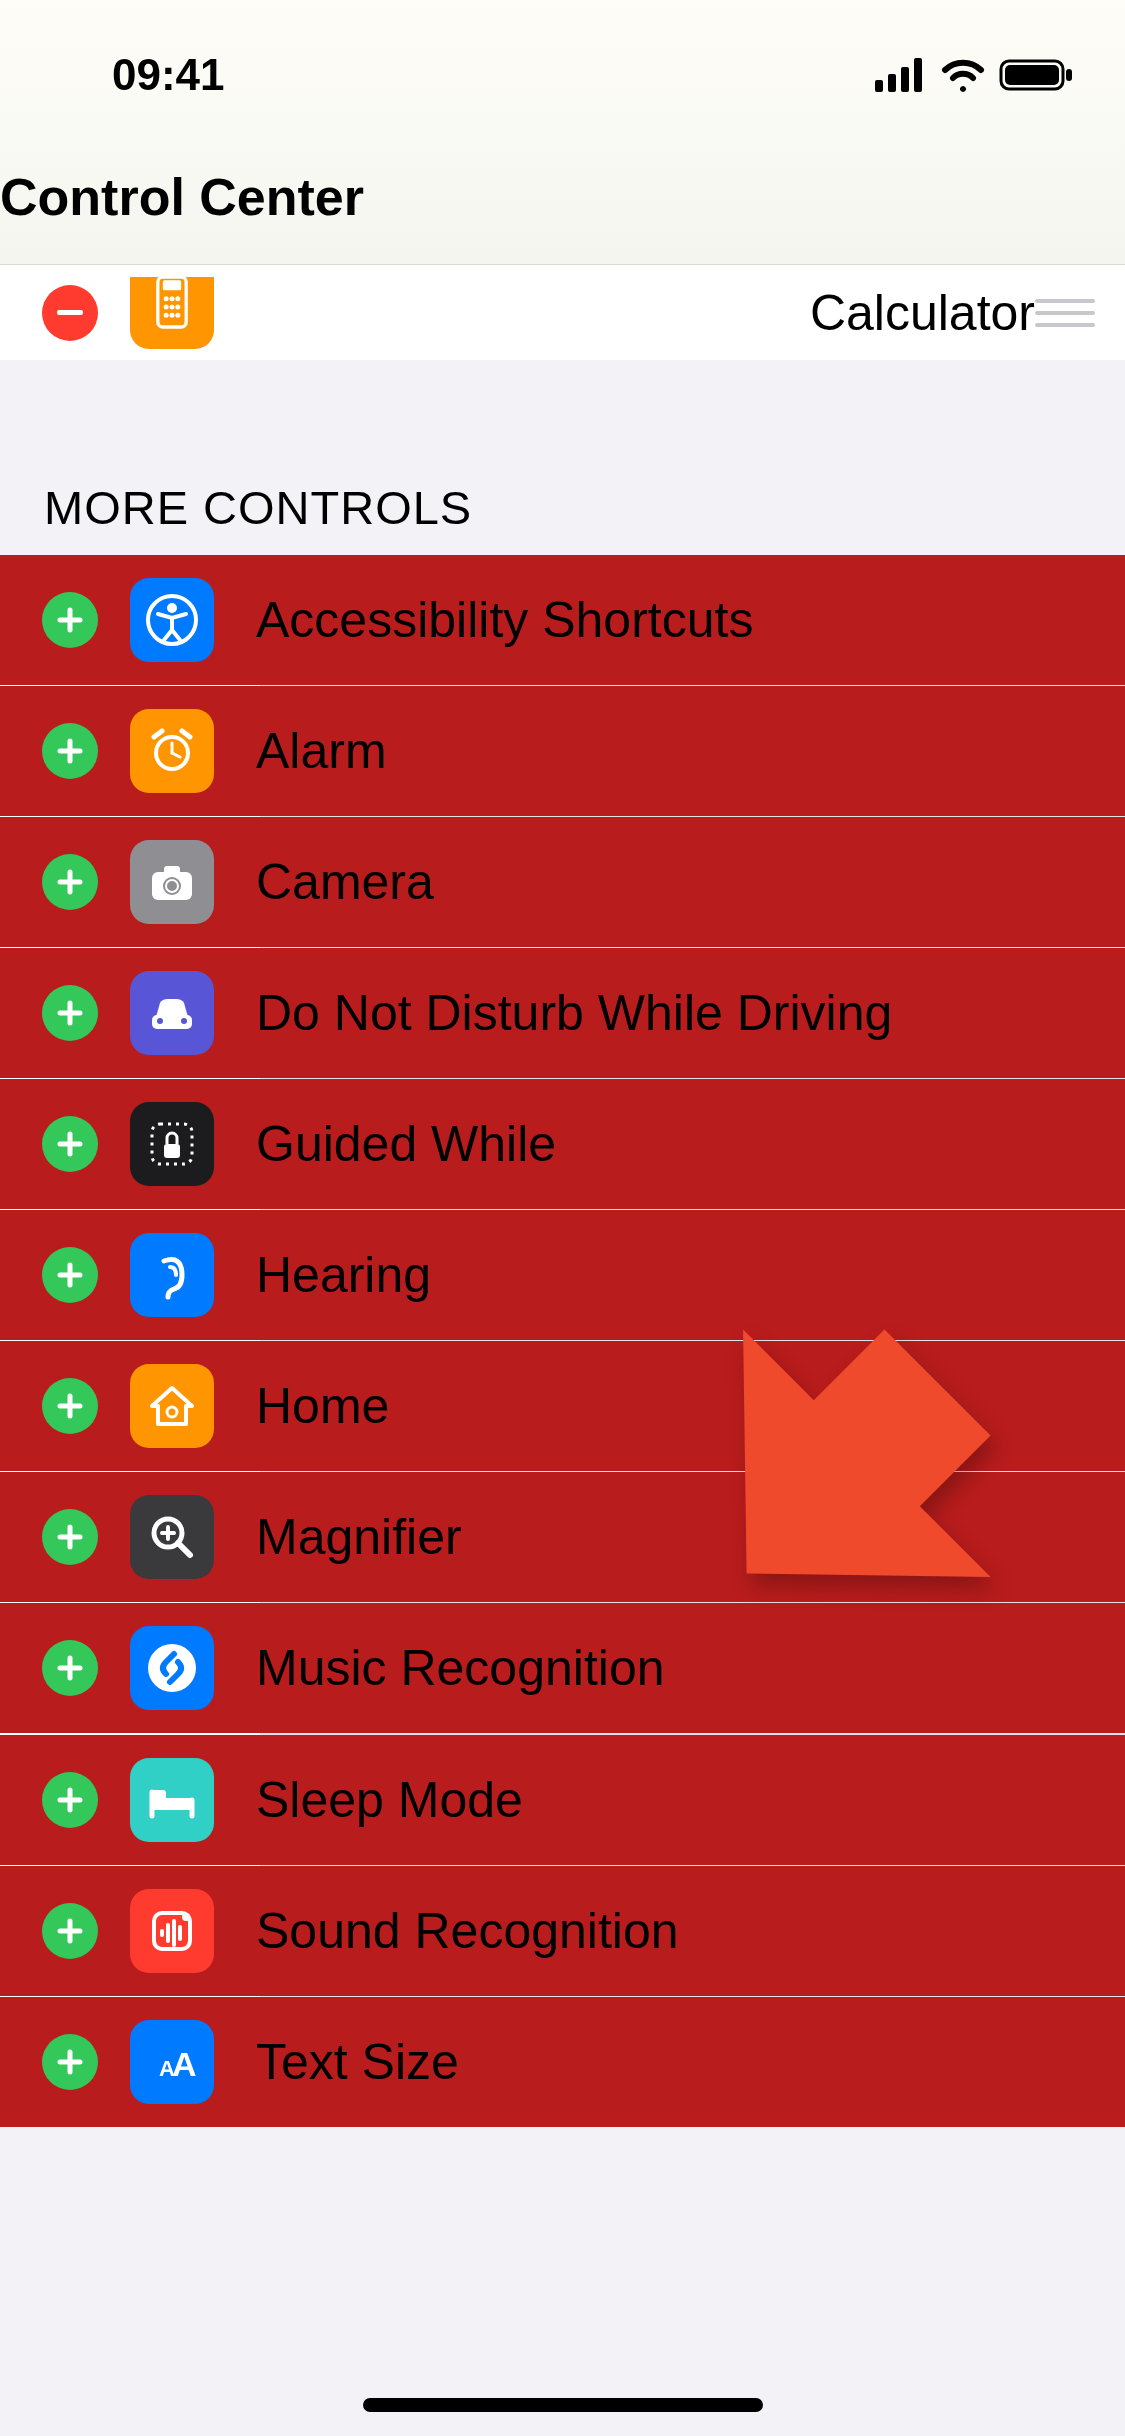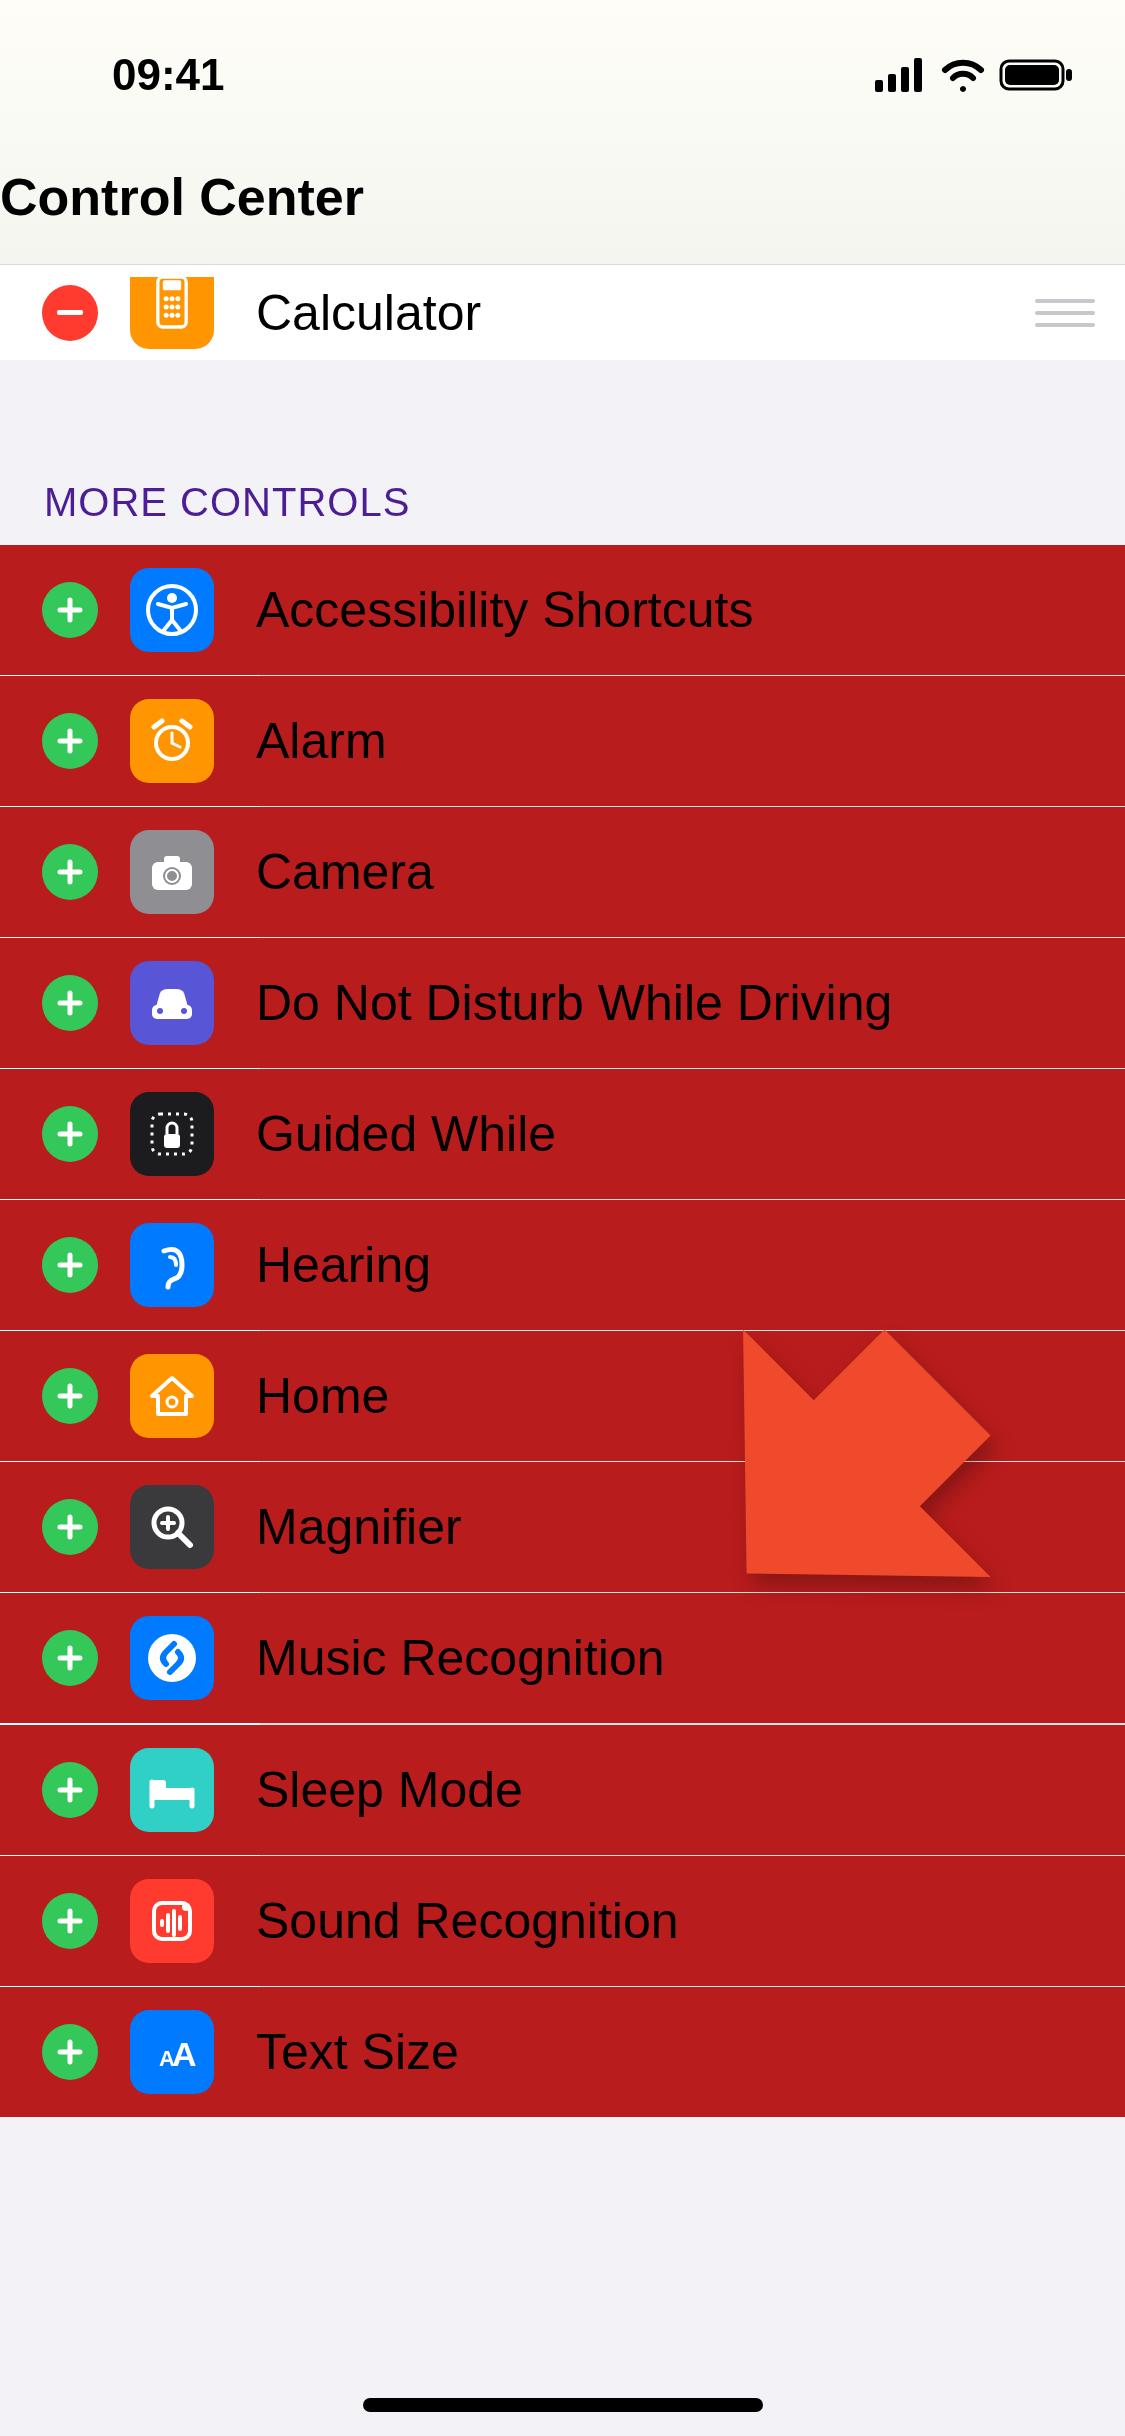--- a/index.html
+++ b/index.html
@@ -122,22 +122,22 @@
       gap: 8px;
       cursor: grab;
     }
     .reorder-handle span {
       height: 4px;
       background: #c7c7cc;
       border-radius: 2px;
     }
     .section-header {
       padding: 120px 28px 20px 44px;
-      font-size: 40px;
-      color: #4c1d95;
+      font-size: 47px;
+      color: #000000;
       letter-spacing: 1px;
     }
     .more-list {
       background: white;
     }
     .more-row {
       height: 130px;
       display: flex;
       align-items: center;
       padding-left: 42px;
@@ -201,21 +201,21 @@
   </div>
 </div>
 
 <div class="nav-bar">
   <div class="nav-title">Control Center</div>
 </div>
 
 <div class="scroll-content">
 
   <div class="included-partial">
-    <div class="row" style="height:95px;">
+    <div class="row" style="height:95px;text-align:right;">
       <div class="action-btn action-remove"></div>
       <div class="app-icon bg-orange" style="height:72px; border-radius:0 0 19px 19px; align-items:flex-start; overflow:hidden;">
         <svg width="50" height="60" viewBox="0 0 50 72">
           <rect x="8" y="0" width="34" height="60" rx="6" fill="none" stroke="white" stroke-width="4"></rect>
           <rect x="14" y="4" width="22" height="12" rx="2" fill="white"></rect>
           <circle cx="18" cy="26" r="3" fill="white"></circle>
             <circle cx="25" cy="26" r="3" fill="white"></circle>
             <circle cx="32" cy="26" r="3" fill="white"></circle>
           <circle cx="18" cy="36" r="3" fill="white"></circle>
             <circle cx="25" cy="36" r="3" fill="white"></circle>

